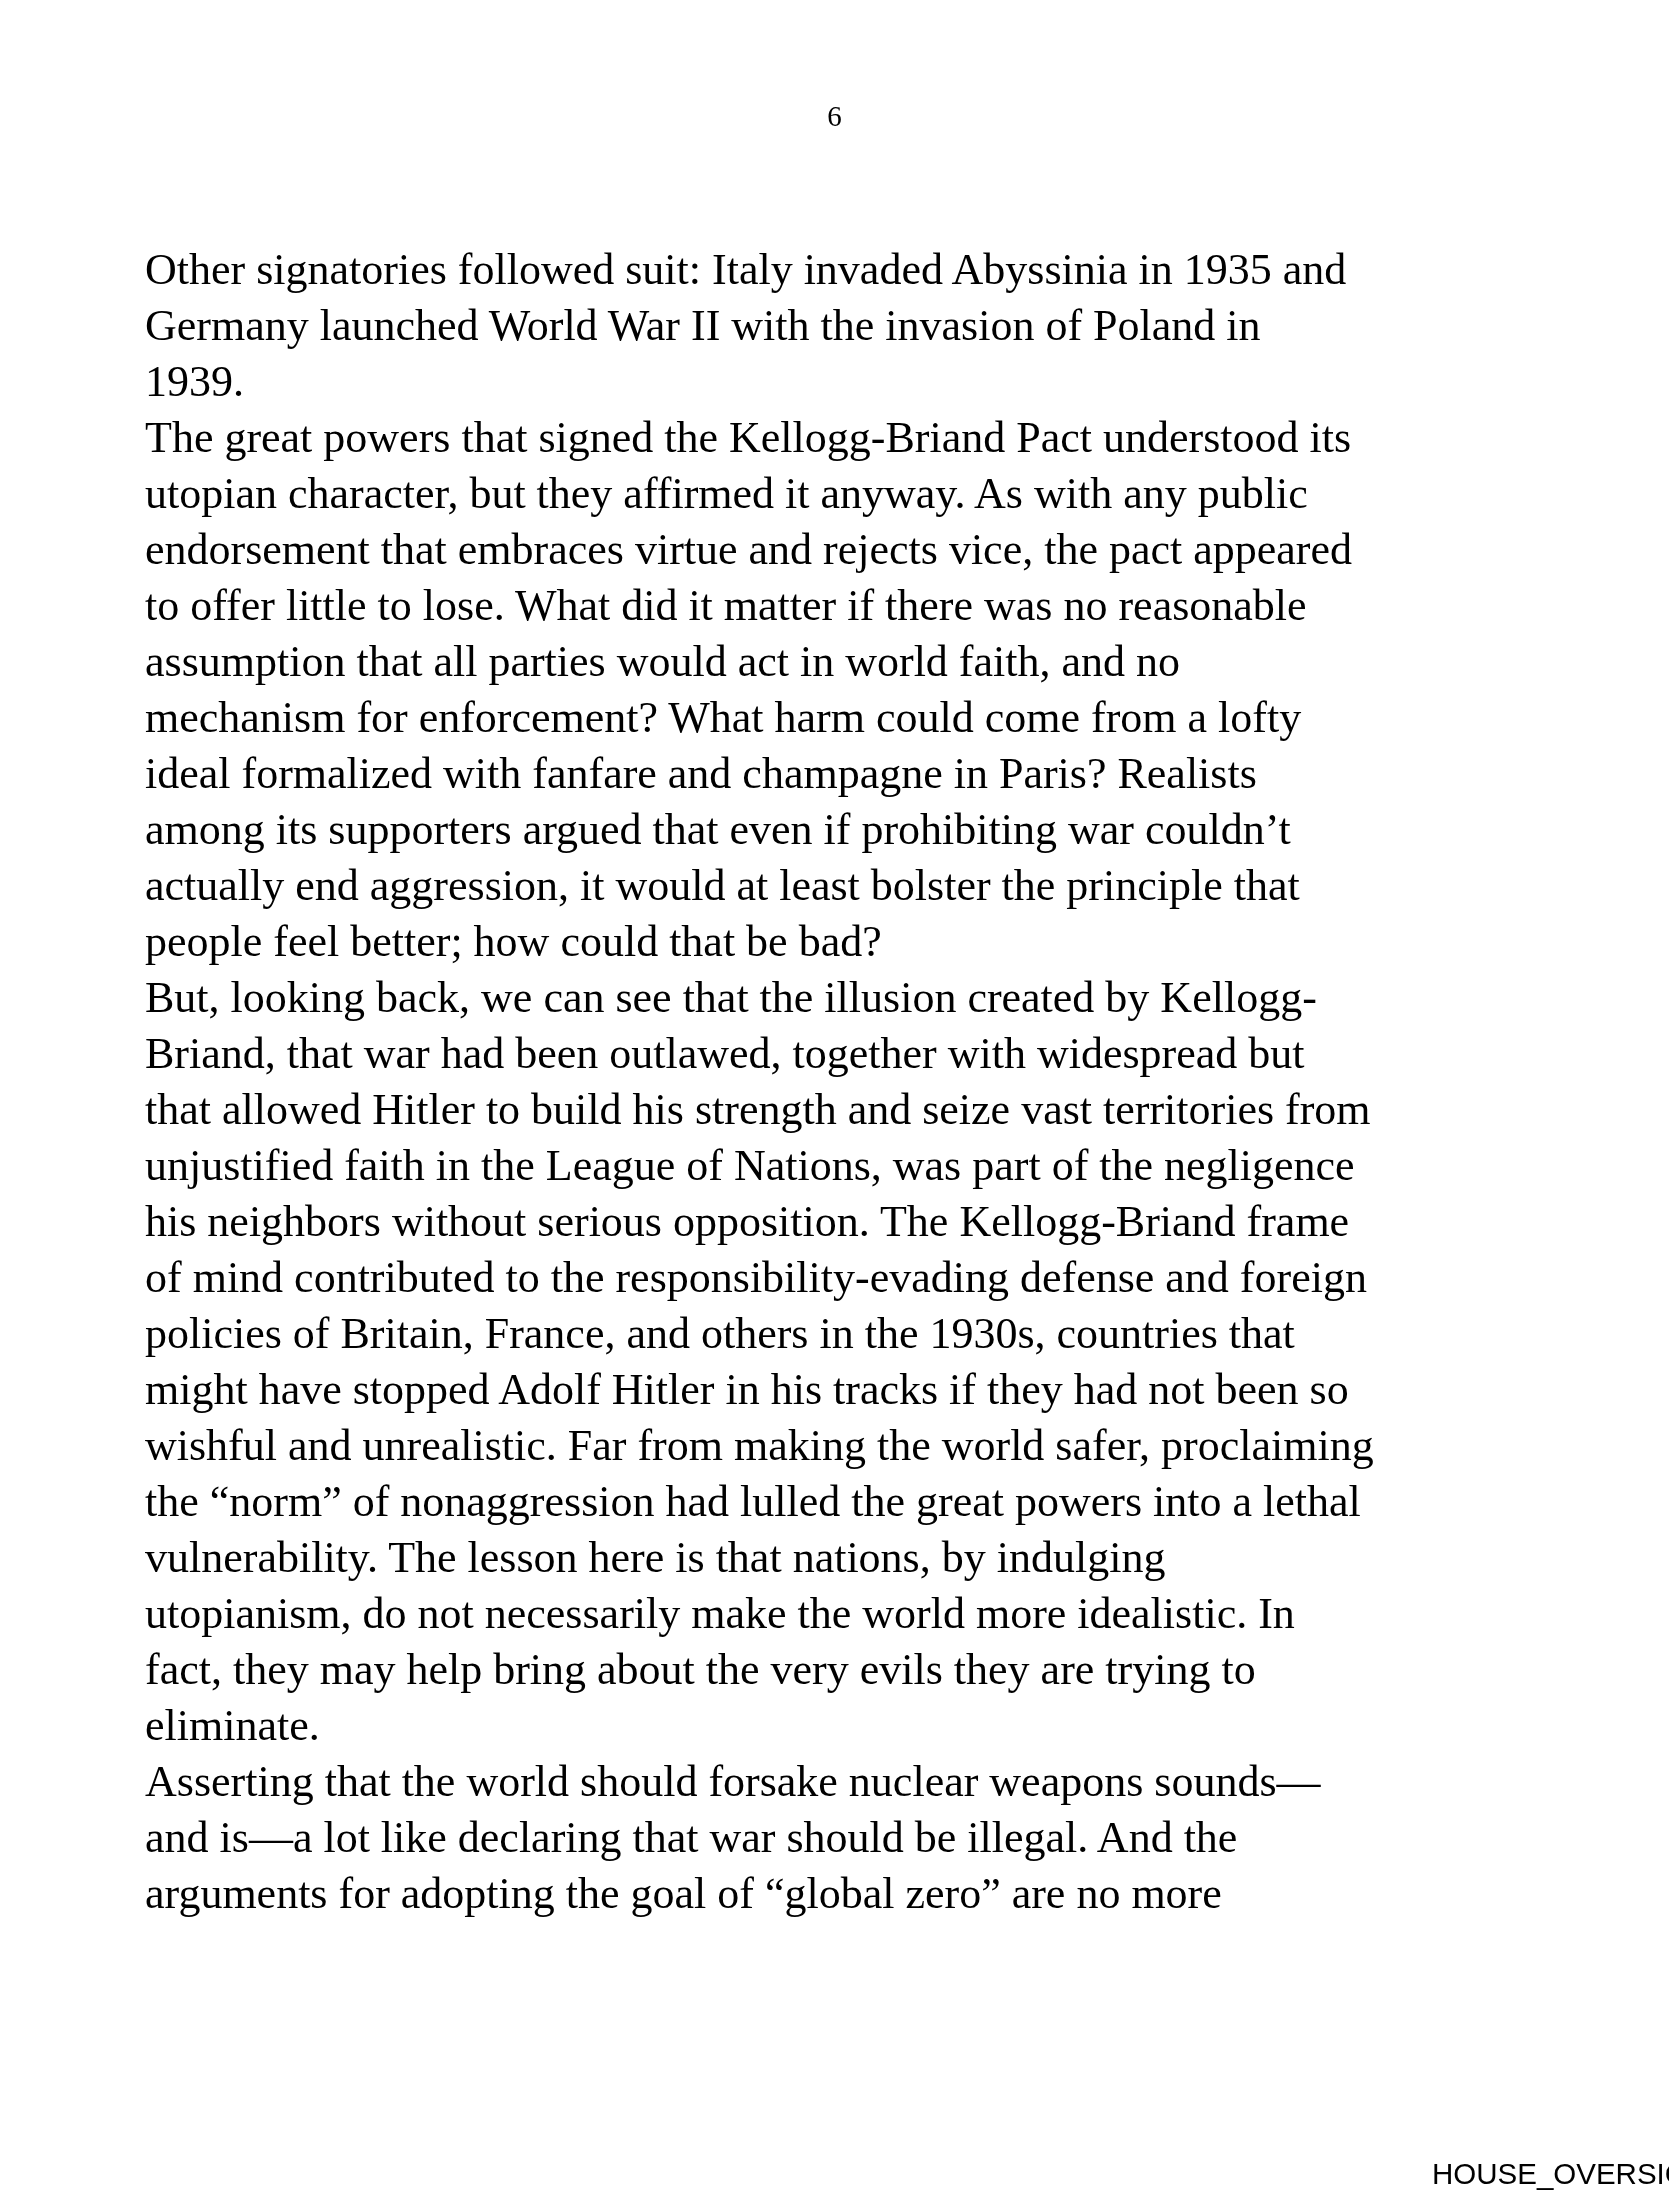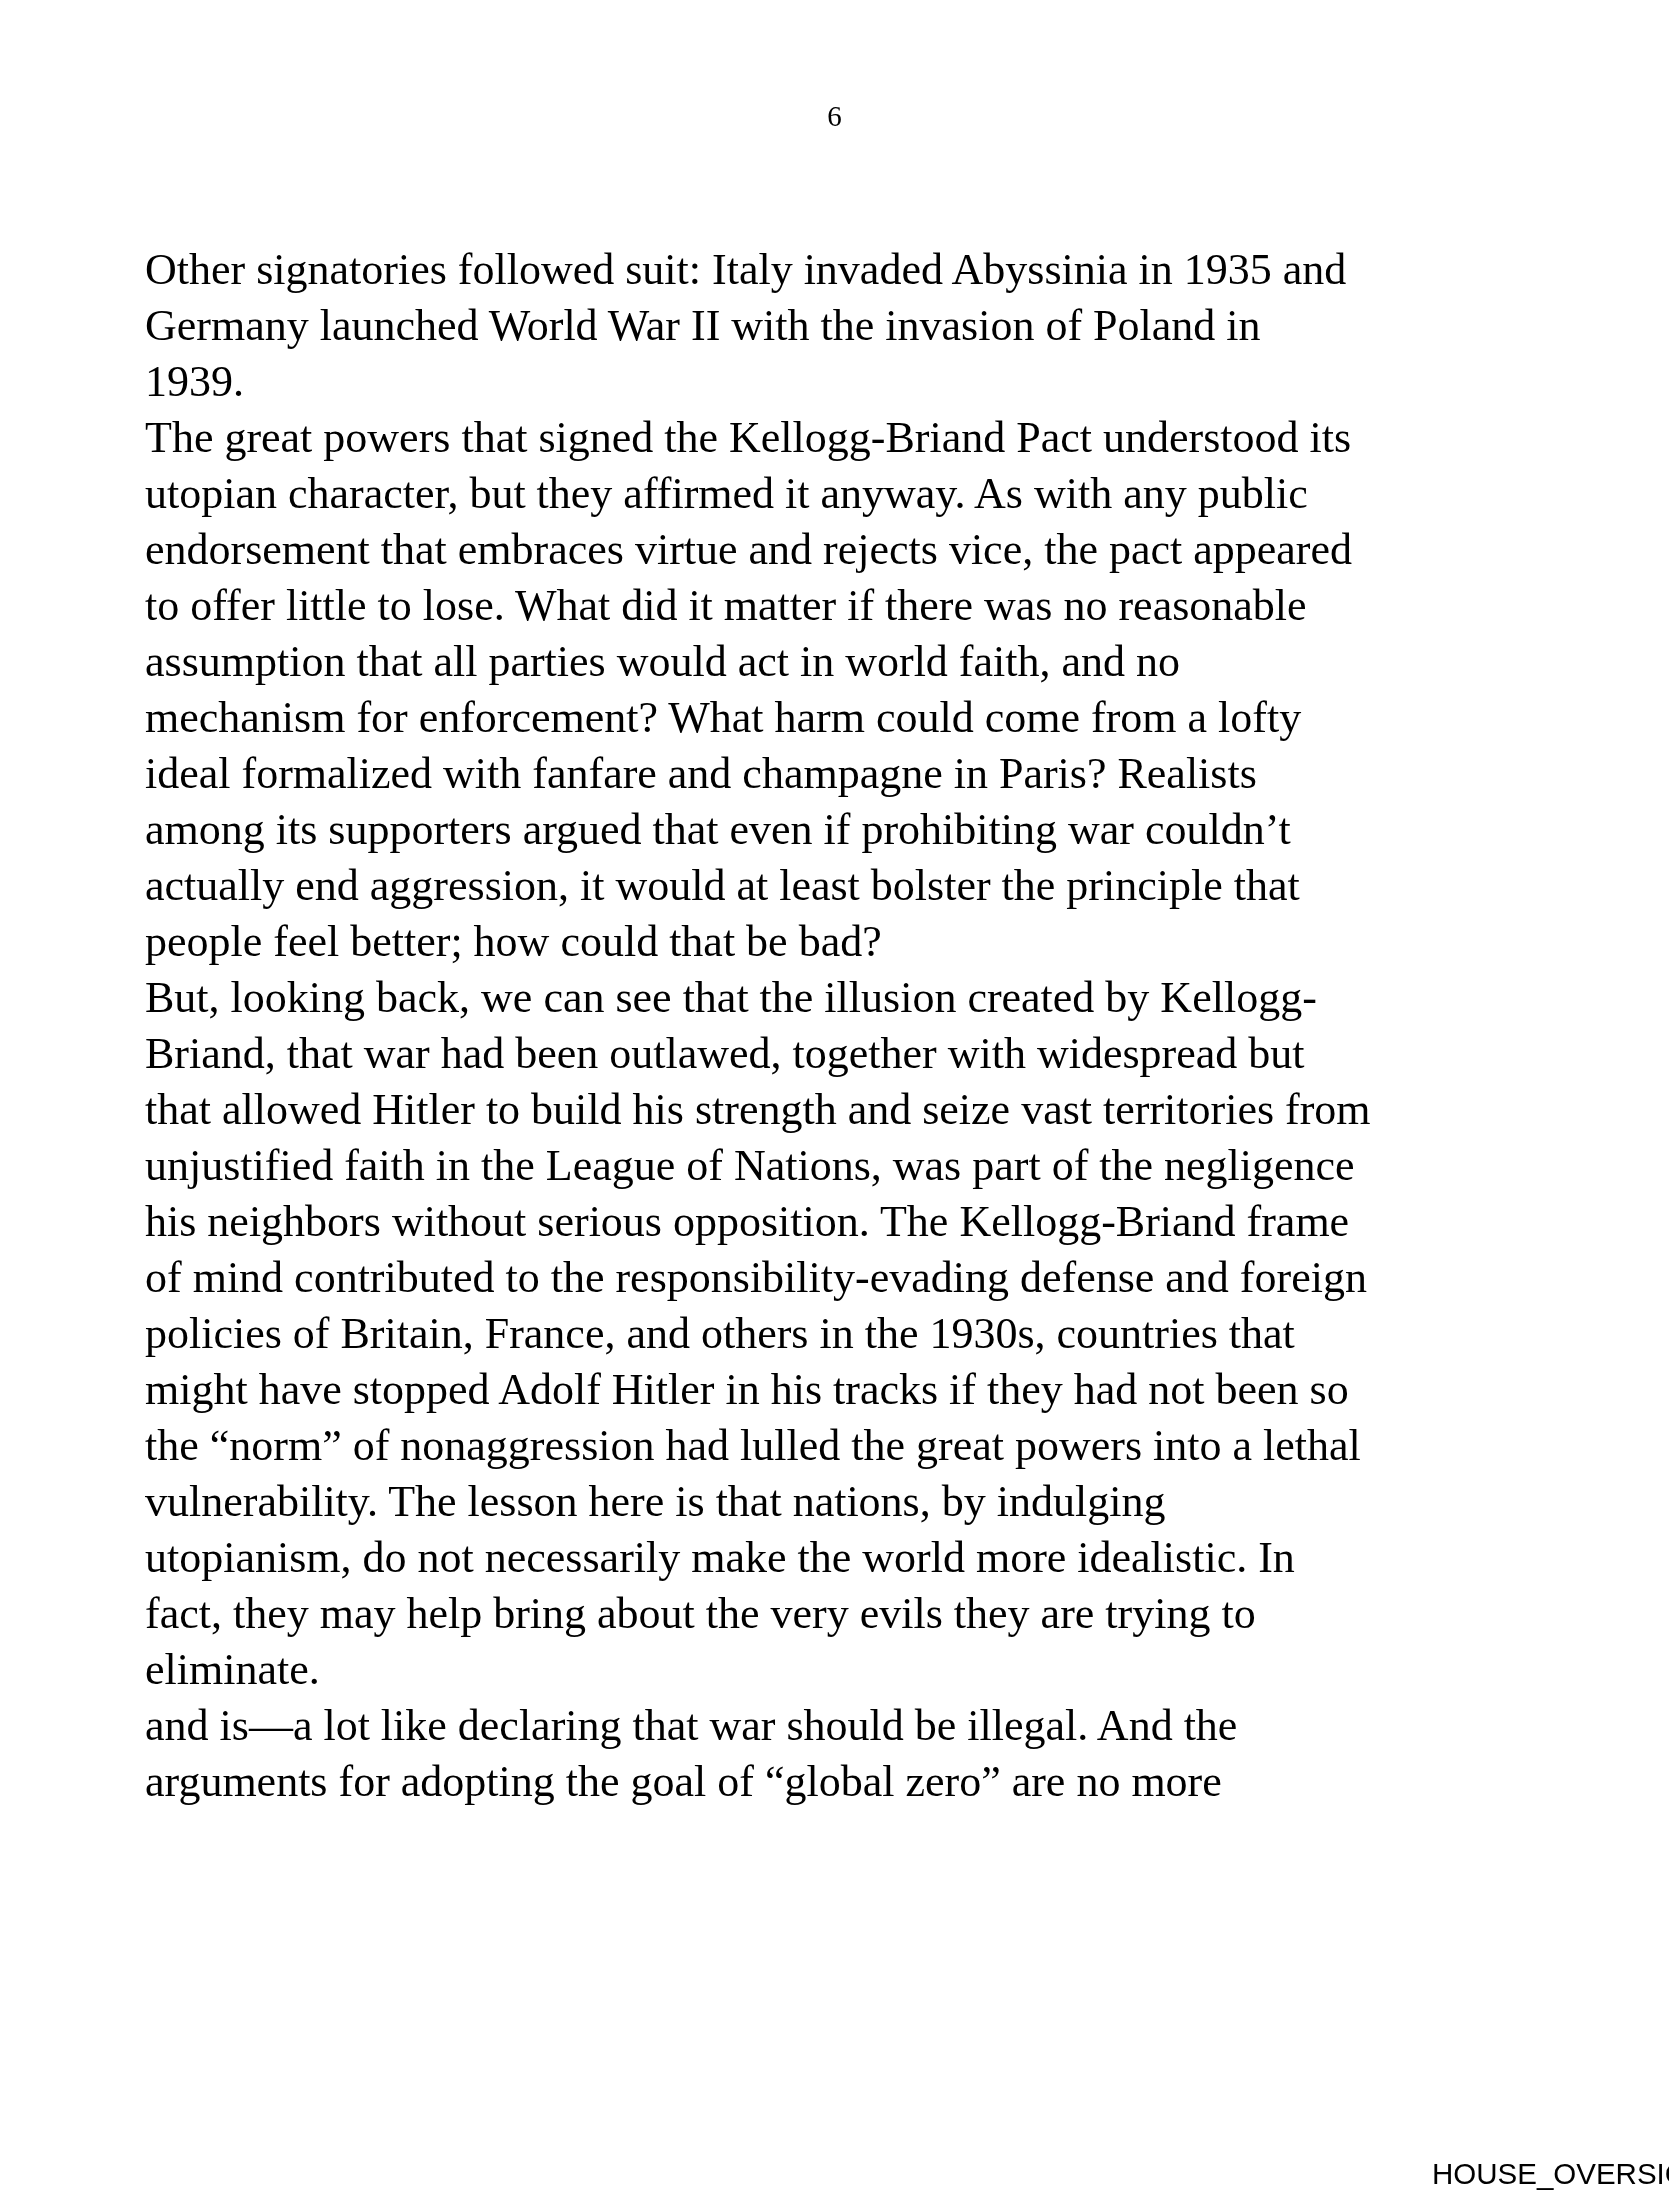--- a/index.html
+++ b/index.html
@@ -74,26 +74,28 @@
   </div>
   <div class="paragraph">
     <span class="line">But, looking back, we can see that the illusion created by Kellogg-</span>
     <span class="line">Briand, that war had been outlawed, together with widespread but</span>
     <span class="line">that allowed Hitler to build his strength and seize vast territories from</span>
     <span class="line">unjustified faith in the League of Nations, was part of the negligence</span>
     <span class="line">his neighbors without serious opposition. The Kellogg-Briand frame</span>
     <span class="line">of mind contributed to the responsibility-evading defense and foreign</span>
     <span class="line">policies of Britain, France, and others in the 1930s, countries that</span>
     <span class="line">might have stopped Adolf Hitler in his tracks if they had not been so</span>
+    <span class="line">wishful and unrealistic. Far from making the world safer, proclaiming</span>
     <span class="line">the “norm” of nonaggression had lulled the great powers into a lethal</span>
     <span class="line">vulnerability. The lesson here is that nations, by indulging</span>
     <span class="line">utopianism, do not necessarily make the world more idealistic. In</span>
     <span class="line">fact, they may help bring about the very evils they are trying to</span>
     <span class="line">eliminate.</span>
   </div>
   <div class="paragraph">
+    <span class="line">Asserting that the world should forsake nuclear weapons sounds—</span>
     <span class="line">and is—a lot like declaring that war should be illegal. And the</span>
     <span class="line">arguments for adopting the goal of “global zero” are no more</span>
   </div>
 </div>
 
 <div class="footer-id">HOUSE_OVERSIGHT_023492</div>
 
 
 </body></html>

